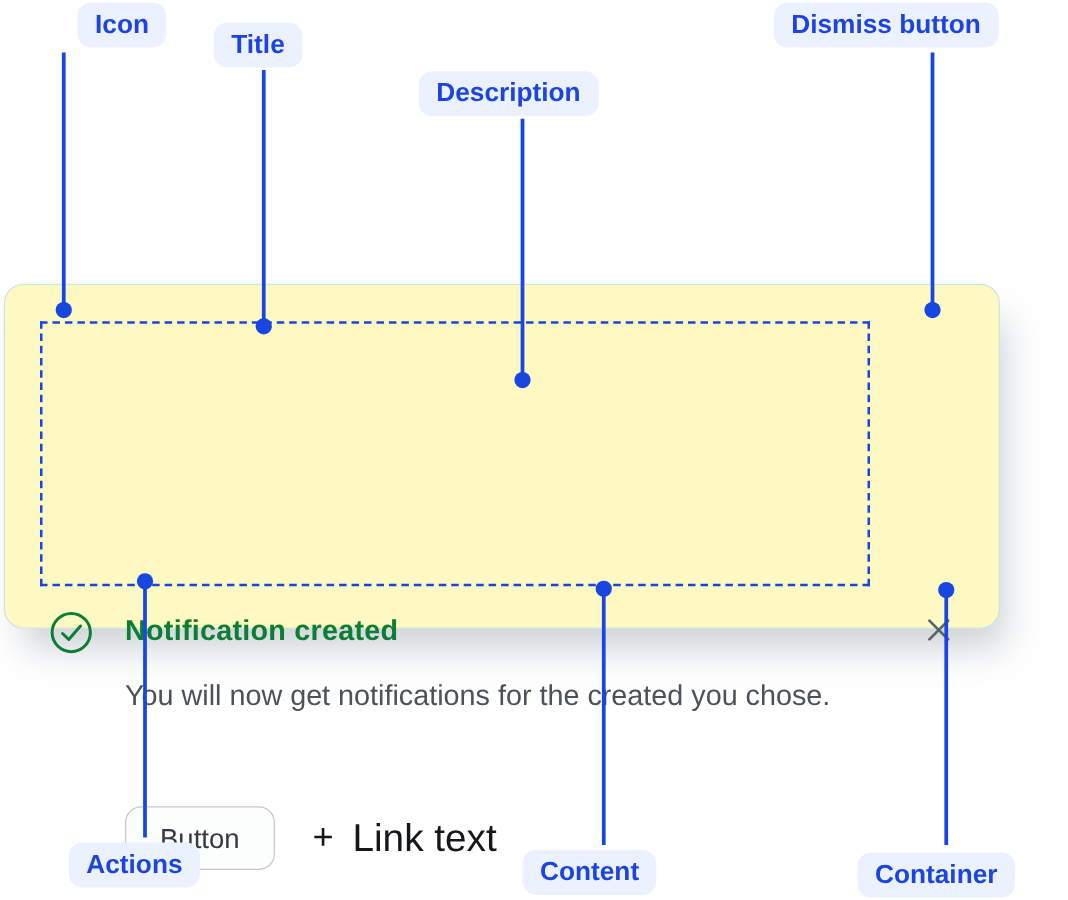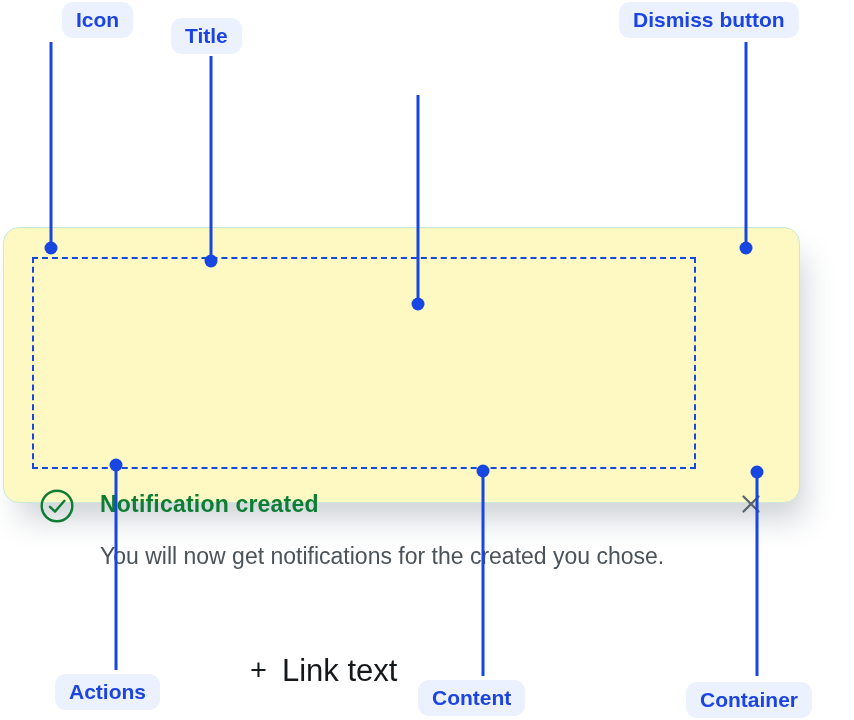--- a/index.html
+++ b/index.html
@@ -73,20 +73,21 @@
       <svg width="36" height="36" viewBox="0 0 36 36">
         <circle cx="18" cy="18" r="15.3" fill="none" stroke="#0E7D33" stroke-width="2.4"></circle>
         <path d="M11 18.8 L16 23.6 L25.4 12.8" fill="none" stroke="#0E7D33" stroke-width="2.4" stroke-linecap="round" stroke-linejoin="round"></path>
       </svg>
     </div>
 
     <div class="toast-title">Notification created</div>
 
     <div class="toast-desc">You will now get notifications for the created you chose.</div>
 
+    <button class="toast-btn">Button</button>
 
     <div class="toast-link">
       <span class="plus-glyph">+</span>
       <span class="link-label">Link text</span>
     </div>
 
     <button class="dismiss-btn">
       <span>
         <svg width="26" height="26" viewBox="0 0 26 26">
           <path d="M5.5 5.5 L20.5 20.5 M20.5 5.5 L5.5 20.5" stroke="#59636D" stroke-width="2.2" stroke-linecap="round"></path>
@@ -98,20 +99,21 @@
   <div class="content-outline"></div>
 
   <div class="co-pill pill-icon">Icon</div>
   <div class="co-line line-icon"></div>
   <div class="co-dot dot-icon"></div>
 
   <div class="co-pill pill-title">Title</div>
   <div class="co-line line-title"></div>
   <div class="co-dot dot-title"></div>
 
+  <div class="co-pill pill-desc">Description</div>
   <div class="co-line line-desc"></div>
   <div class="co-dot dot-desc"></div>
 
   <div class="co-pill pill-dismiss">Dismiss button</div>
   <div class="co-line line-dismiss"></div>
   <div class="co-dot dot-dismiss"></div>
 
   <div class="co-pill pill-actions">Actions</div>
   <div class="co-line line-actions"></div>
   <div class="co-dot dot-actions"></div>

